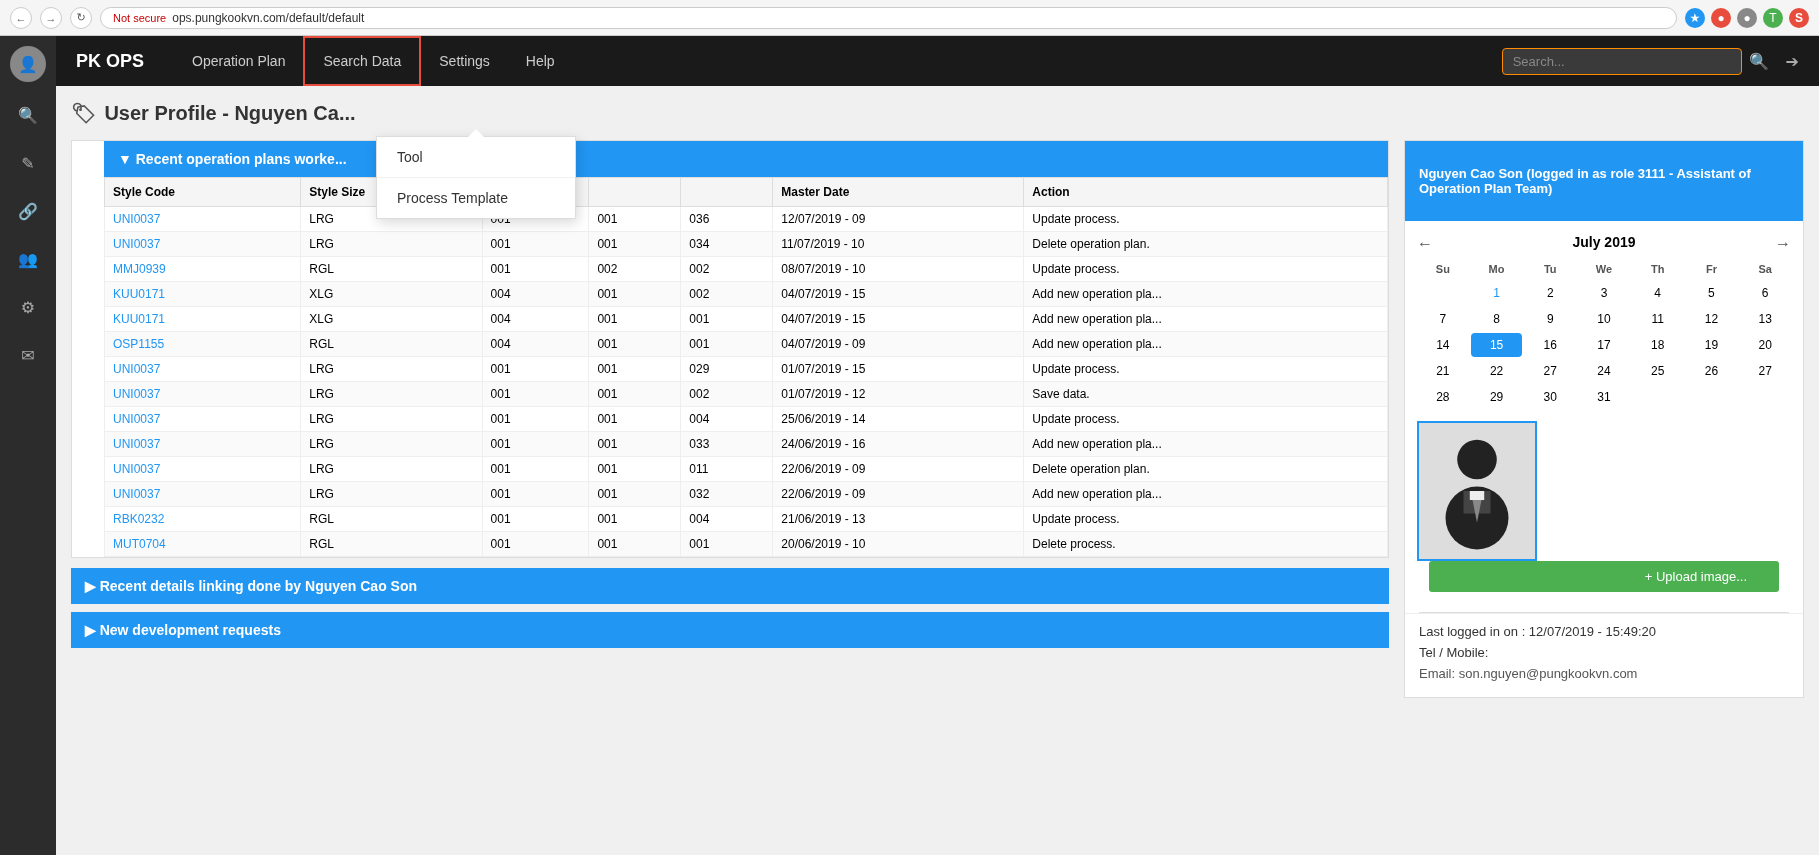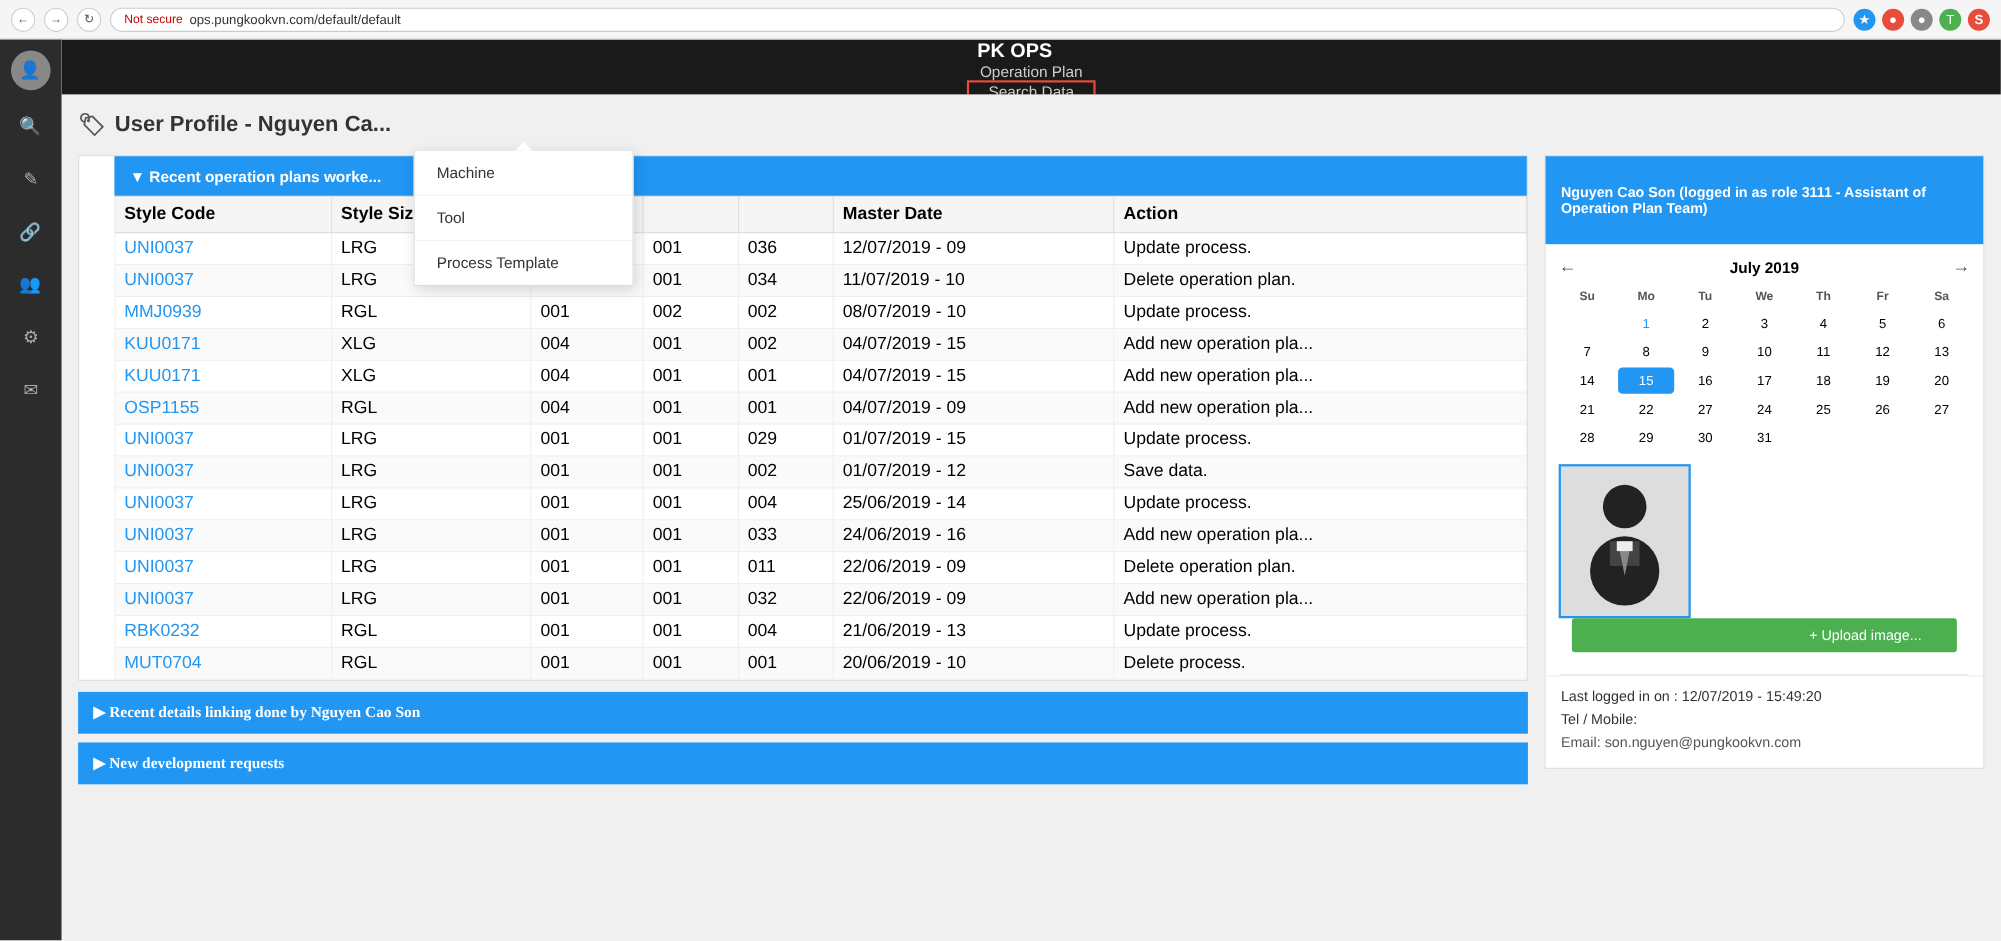--- a/index.html
+++ b/index.html
@@ -70,21 +70,20 @@
     
     .top-nav {
       background: #1a1a1a;
       color: #fff;
       display: flex;
       align-items: center;
       padding: 0 20px;
       height: 50px;
       gap: 0;
       flex-shrink: 0;
-      flex-direction: column;
     }
     .app-logo {
       font-size: 18px;
       font-weight: bold;
       color: #fff;
       margin-right: 30px;
     }
     .nav-item {
       padding: 0 18px;
       height: 50px;
@@ -143,21 +142,21 @@
       padding: 10px 14px;
       font-size: 14px;
       font-weight: bold;
       display: flex; align-items: center; gap: 6px;
     }
 
     
     .data-table {
       width: 100%;
       border-collapse: collapse;
-      font-size: 16px;
+      font-size: 12px;
     }
     .data-table th {
       background: #f5f5f5;
       border: 1px solid #ddd;
       padding: 7px 8px;
       text-align: left;
       white-space: nowrap;
     }
     .data-table td {
       border: 1px solid #eee;
@@ -253,21 +252,21 @@
 
     
     .bottom-panels { margin-top: 10px; display: flex; flex-direction: column; gap: 8px; }
     .collapsible-panel {
       background: #2196F3;
       color: #fff;
       padding: 10px 14px;
       font-size: 14px;
       font-weight: bold;
       cursor: pointer;
-      display: flex; align-items: center; gap: 6px; font-family: Liberation Serif, serif;
+      display: flex; align-items: center; gap: 6px;
     }
 
     
     .nav-item.master-data-active {
       border: 2px solid #e74c3c;
     }
   </style>
 </head>
 <body>
 
@@ -311,21 +310,20 @@
       <div class="nav-search">
         <input type="text" placeholder="Search..." style="">
         <span style="color:#aaa; font-size:16px;">🔍</span>
         <span style="color:#aaa; font-size:16px; margin-left:8px;">➔</span>
       </div>
     </div>
 
     <div style="position: relative;">
       <div class="dropdown-menu">
         <div class="dropdown-arrow"></div>
-        <div class="dropdown-item">Machine</div>
         <div class="dropdown-item">Tool</div>
         <div class="dropdown-item">Process Template</div>
       </div>
     </div>
 
     <div class="page-body">
 
       <div class="page-title">
         <span class="tag-icon">🏷</span>
         <span>User Profile - Nguyen Ca...</span>

